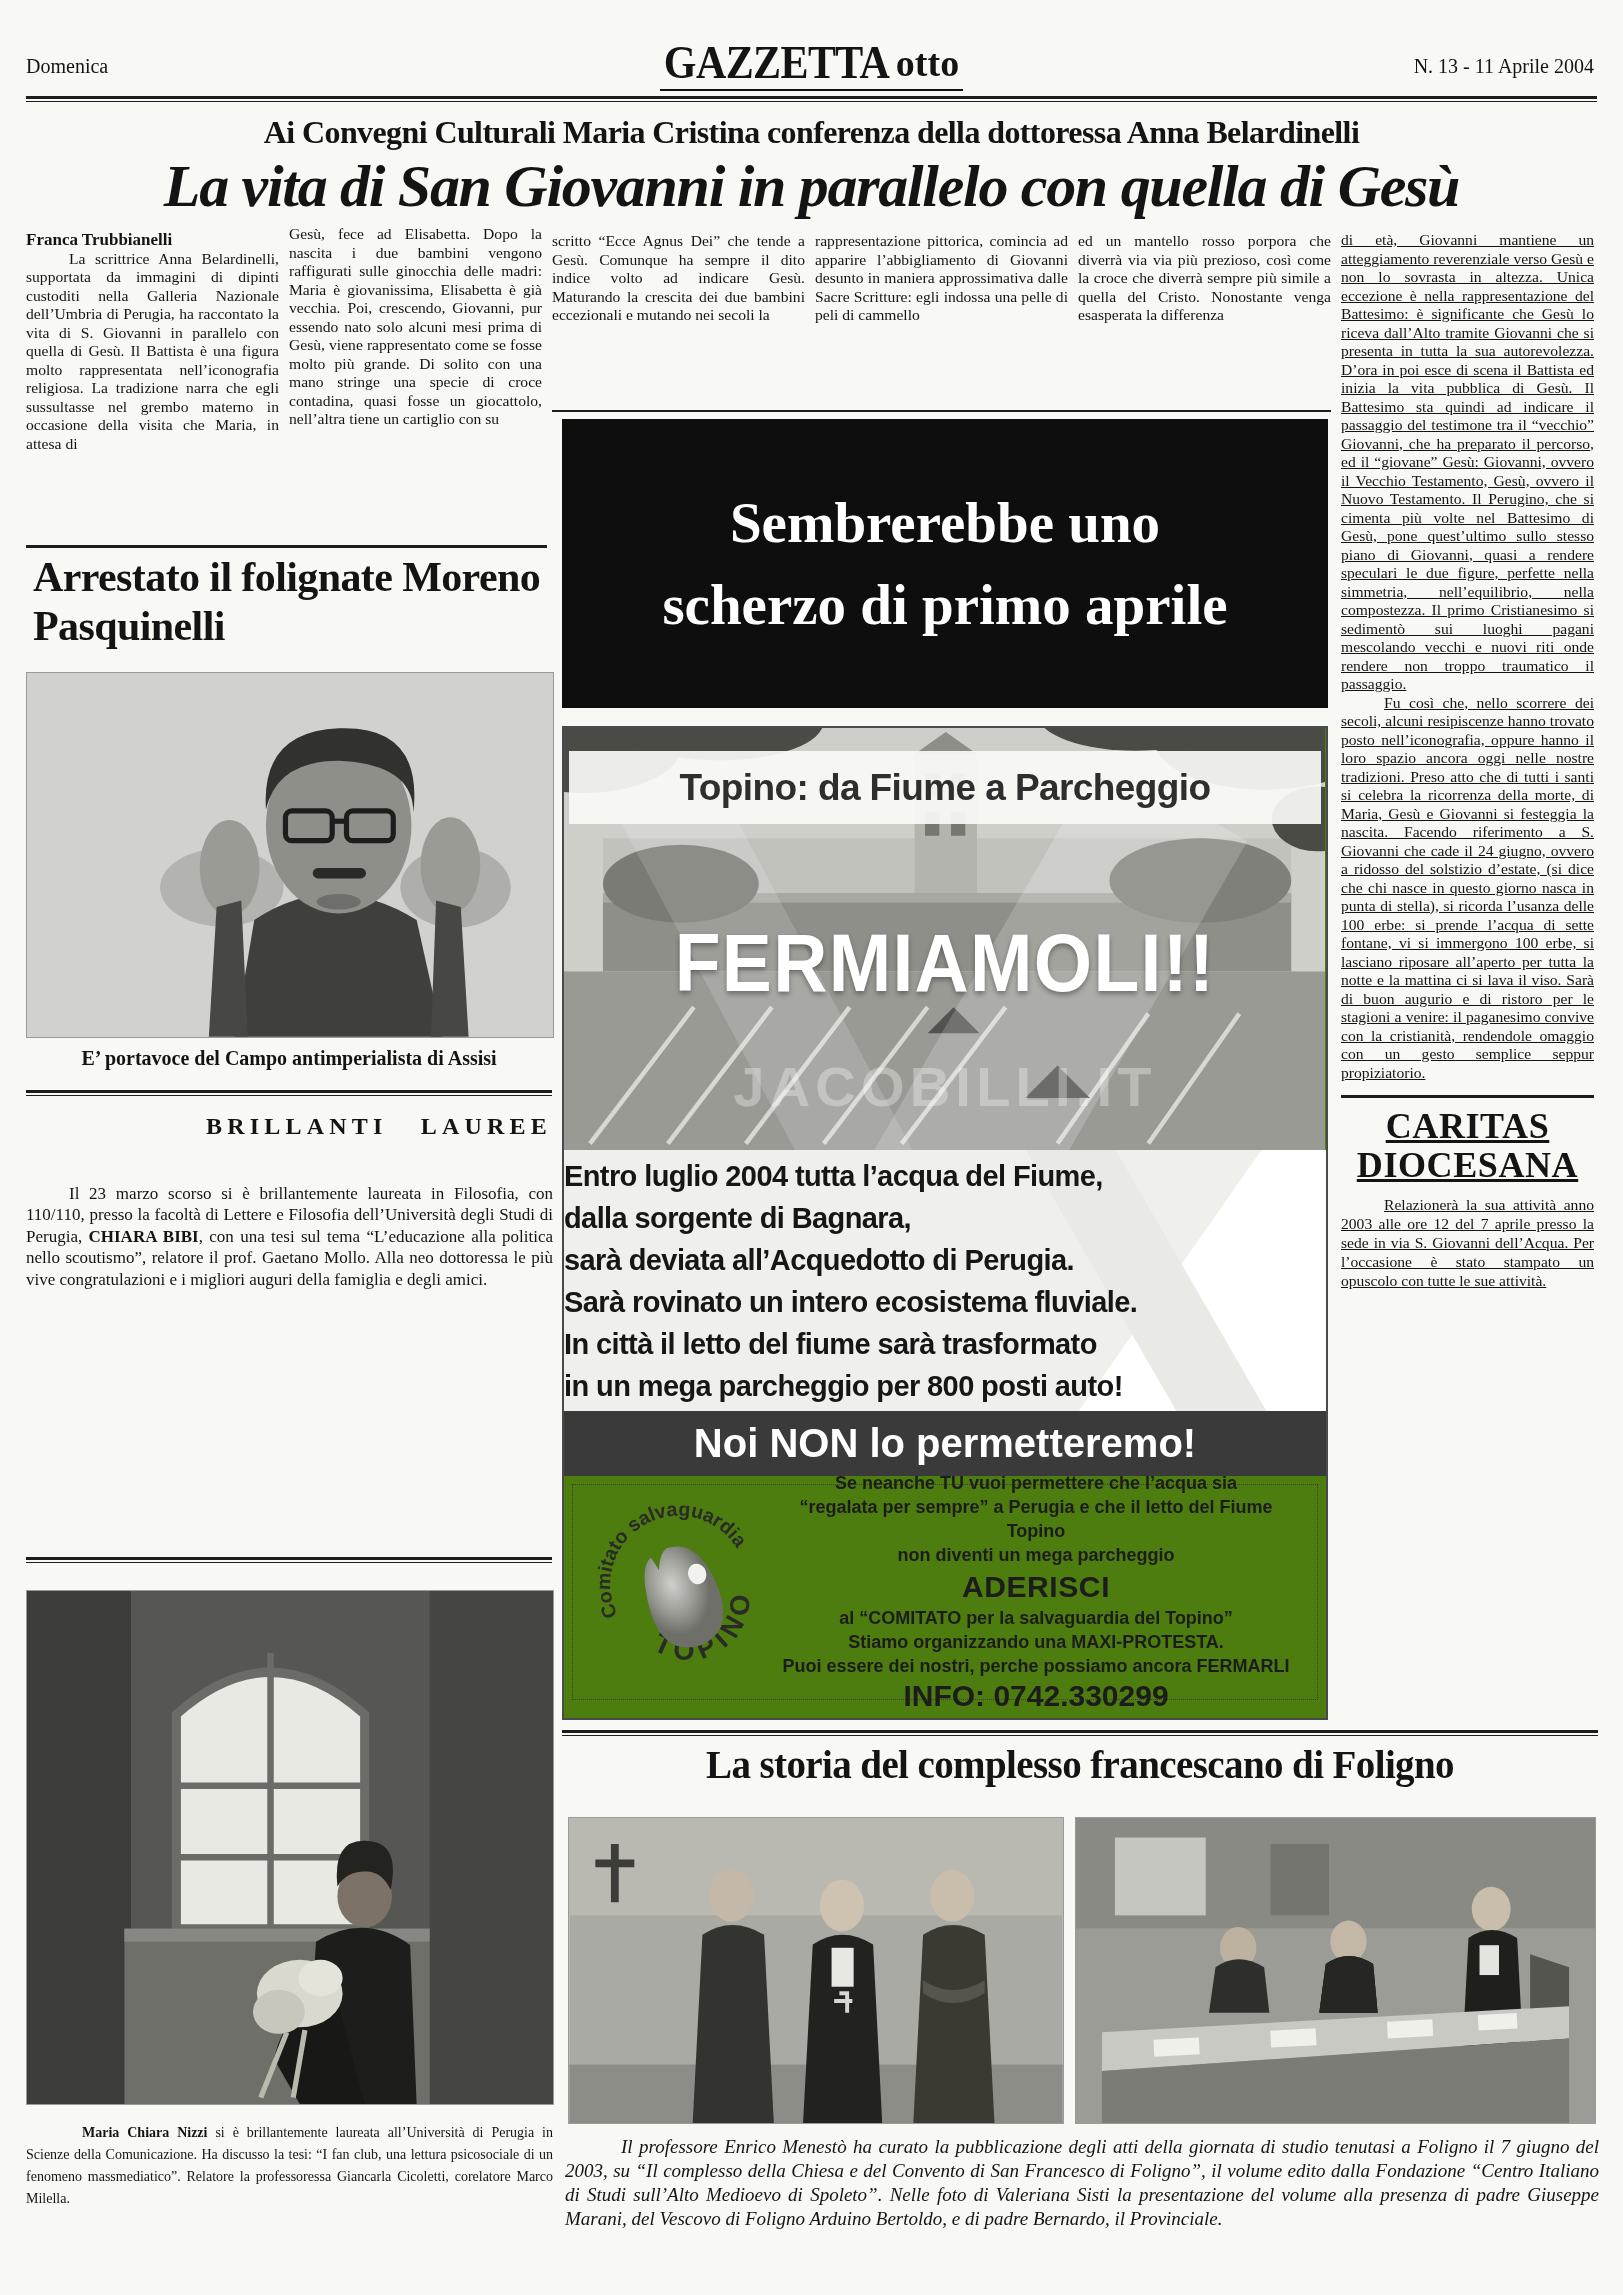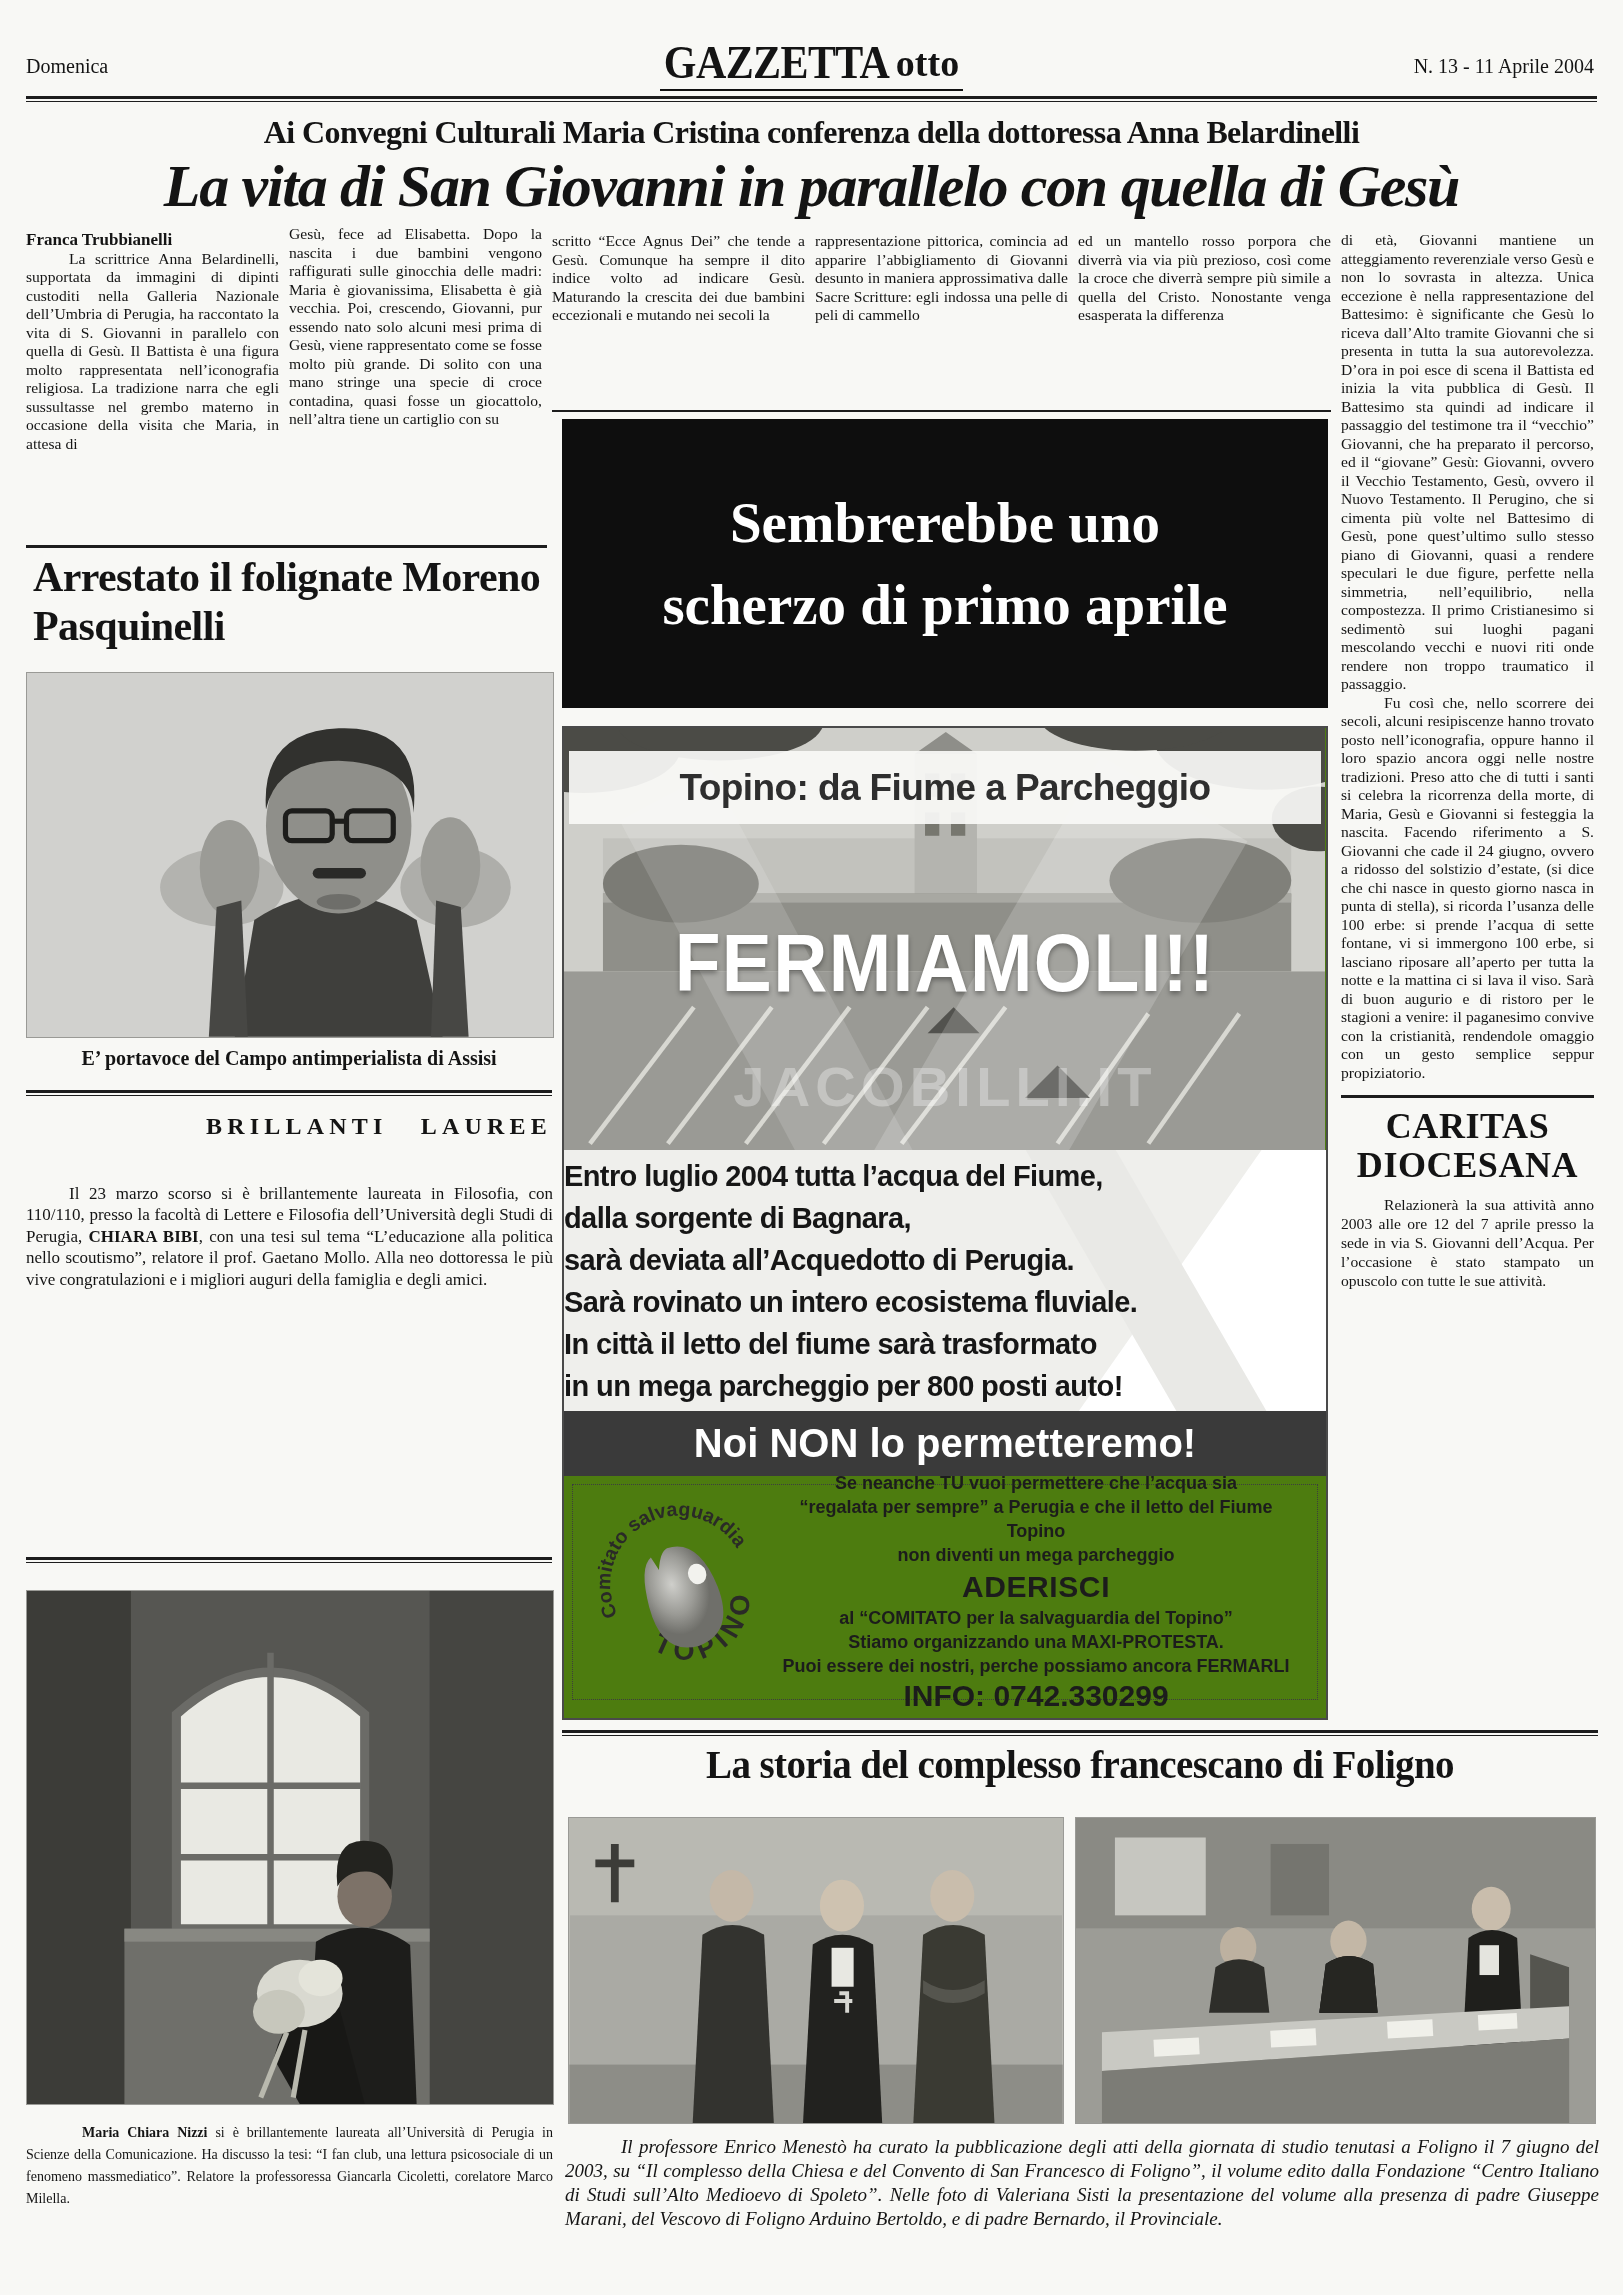--- a/index.html
+++ b/index.html
@@ -79,21 +79,21 @@
   </div>
   <div class="bodycol" style="left:815px;top:232px;height:171px;">
     <p>rappresentazione pittorica, comincia ad apparire l’abbigliamento di Giovanni desunto in maniera approssimativa dalle Sacre Scritture: egli indossa una pelle di peli di cammello</p>
   </div>
   <div class="bodycol" style="left:1078px;top:232px;height:171px;">
     <p>ed un mantello rosso porpora che diverrà via via più prezioso, così come la croce che diverrà sempre più simile a quella del Cristo. Nonostante venga esasperata la differenza</p>
   </div>
   <div class="abs rule" style="left:552px;top:410px;width:779px;height:1.9px;"></div>
   <div class="abs rule" style="left:26px;top:545px;width:521px;height:2.6px;"></div>
 
-  <div class="bodycol" style="left:1341px;top:231px;">
+  <div class="bodycol" style="left:1341px;top:231px;text-decoration:underline;">
     <p>di età, Giovanni mantiene un atteggiamento reverenziale verso Gesù e non lo sovrasta in altezza. Unica eccezione è nella rappresentazione del Battesimo: è significante che Gesù lo riceva dall’Alto tramite Giovanni che si presenta in tutta la sua autorevolezza. D’ora in poi esce di scena il Battista ed inizia la vita pubblica di Gesù. Il Battesimo sta quindi ad indicare il passaggio del testimone tra il “vecchio” Giovanni, che ha preparato il percorso, ed il “giovane” Gesù: Giovanni, ovvero il Vecchio Testamento, Gesù, ovvero il Nuovo Testamento. Il Perugino, che si cimenta più volte nel Battesimo di Gesù, pone quest’ultimo sullo stesso piano di Giovanni, quasi a rendere speculari le due figure, perfette nella simmetria, nell’equilibrio, nella compostezza. Il primo Cristianesimo si sedimentò sui luoghi pagani mescolando vecchi e nuovi riti onde rendere non troppo traumatico il passaggio.</p>
     <p class="indent">Fu così che, nello scorrere dei secoli, alcuni resipiscenze hanno trovato posto nell’iconografia, oppure hanno il loro spazio ancora oggi nelle nostre tradizioni. Preso atto che di tutti i santi si celebra la ricorrenza della morte, di Maria, Gesù e Giovanni si festeggia la nascita. Facendo riferimento a S. Giovanni che cade il 24 giugno, ovvero a ridosso del solstizio d’estate, (si dice che chi nasce in questo giorno nasca in punta di stella), si ricorda l’usanza delle 100 erbe: si prende l’acqua di sette fontane, vi si immergono 100 erbe, si lasciano riposare all’aperto per tutta la notte e la mattina ci si lava il viso. Sarà di buon augurio e di ristoro per le stagioni a venire: il paganesimo convive con la cristianità, rendendole omaggio con un gesto semplice seppur propiziatorio.</p>
     <div class="caritas-rule"></div>
     <div class="caritas-title">
       <div>CARITAS</div>
       <div>DIOCESANA</div>
     </div>
     <p class="caritas-body indent">Relazionerà la sua attività anno 2003 alle ore 12 del 7 aprile presso la sede in via S. Giovanni dell’Acqua. Per l’occasione è stato stampato un opuscolo con tutte le sue attività.</p>
   </div>
 

